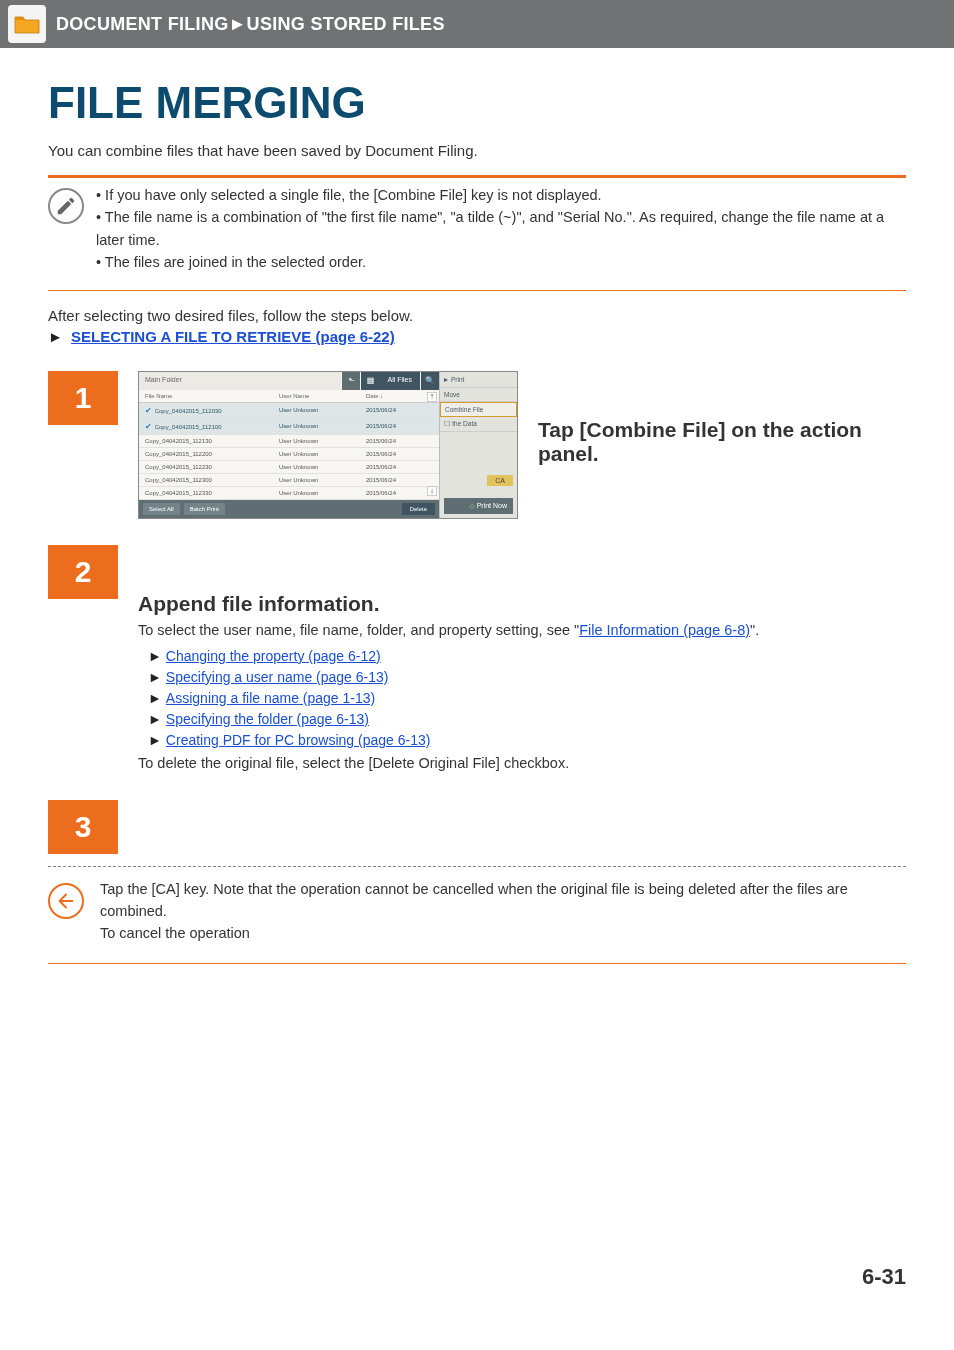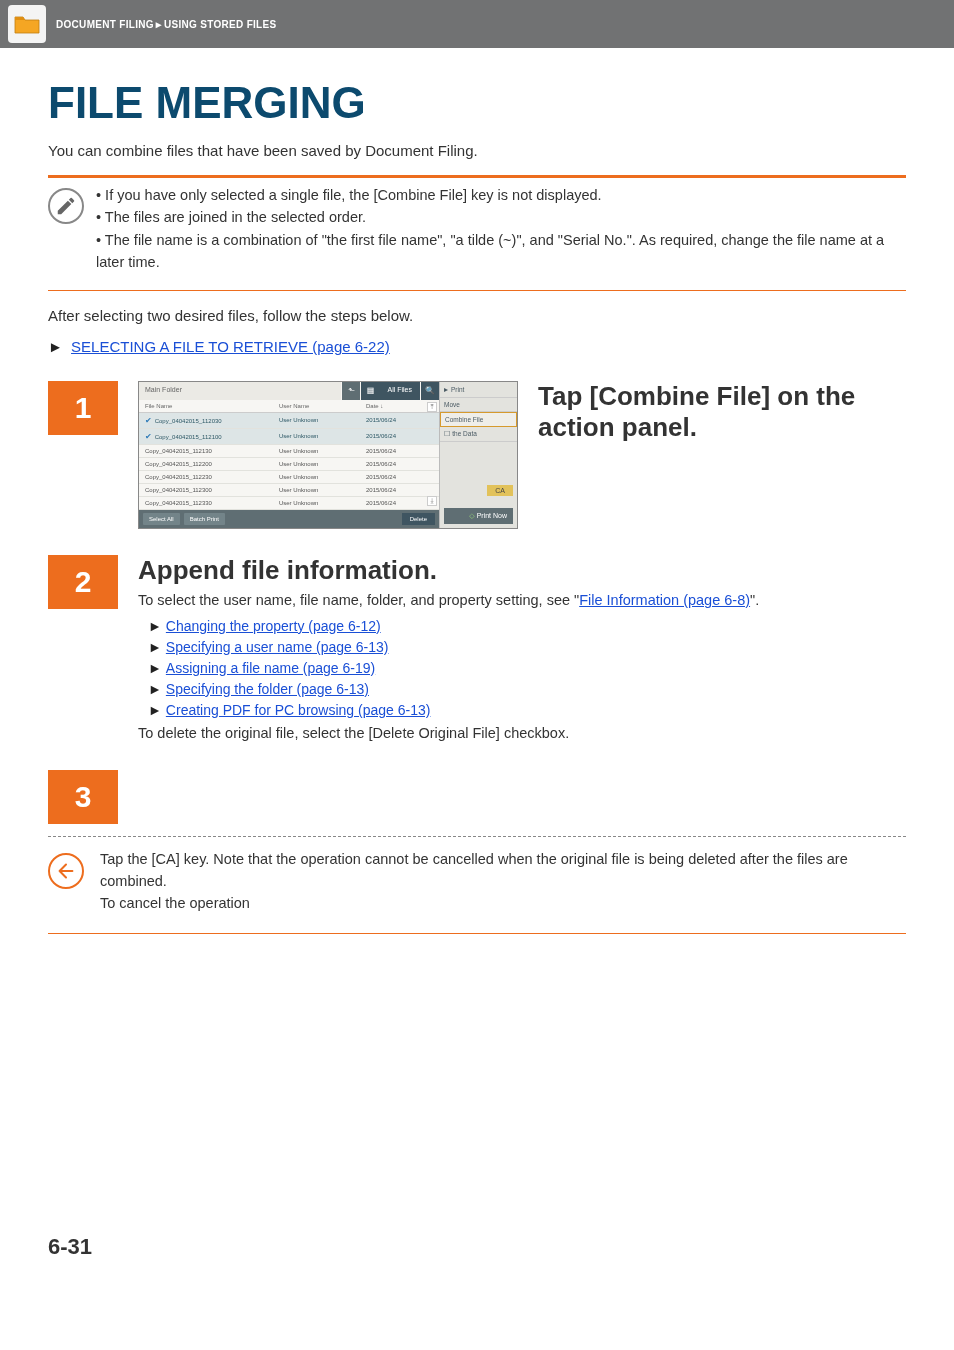--- a/index.html
+++ b/index.html
@@ -23,21 +23,21 @@
     background: #f4f4f4;
     border-radius: 4px;
     margin-right: 10px;
     display: flex;
     align-items: center;
     justify-content: center;
   }
   .header-bar .title {
     color: #fff;
     font-weight: bold;
-    font-size: 10px;
+    font-size: 18px;
     letter-spacing: 0.3px;
   }
   .content {
     padding: 30px 48px 24px 48px;
   }
   h1 {
     font-size: 44px;
     font-weight: bold;
     color: #0c4a6e;
     margin-bottom: 14px;
@@ -95,24 +95,25 @@
     background: #ed6d1e;
     color: #fff;
     font-size: 30px;
     font-weight: bold;
     display: flex;
     align-items: center;
     justify-content: center;
   }
   .step-body { flex: 1; }
   .step-title {
-    font-size: 26px;
+    font-size: 21px;
     font-weight: bold;
     color: #333;
     margin-bottom: 4px;
+    margin-top: 47px;
   }
   .step-text { font-size: 14.5px; line-height: 1.5; }
   .sublinks { margin-top: 4px; }
   .sublinks div { font-size: 14px; line-height: 1.5; padding-left: 10px; }
   .screenshot-box {
     width: 380px;
     flex: 0 0 380px;
   }
   .shot {
     border: 1px solid #888;
@@ -160,21 +161,21 @@
   .ap-ca{ position:absolute; right:4px; bottom:32px; background:#e2c25a; color:#444; padding:2px 8px; font-size:7px;}
   .ap-print{ position:absolute; right:4px; bottom:4px; left:4px; background:#5f6e73; color:#fff; padding:4px 6px; font-size:7px; text-align:right;}
   .shot-body{ margin-right:78px; }
   .scroll-arr { position:absolute; right:80px; width:10px; height:10px; background:#fff; border:1px solid #ccc; font-size:7px; display:flex;align-items:center;justify-content:center; color:#777;}
   .dashed {
     border:none; border-top:1px dashed #888; margin:12px 0;
   }
   .cancel-row { display:flex; gap:16px; margin-top:6px;}
   .cancel-body { font-size:14.5px; line-height:1.5;}
   .page-num {
-    text-align:left; font-size:22px; font-weight:bold; color:#333;
+    text-align:right; font-size:22px; font-weight:bold; color:#333;
     margin-top: 300px;
   }
 </style>
 </head>
 <body>
 
 <div class="header-bar">
   <div class="folder-icon-box">
     <svg width="28" height="22" viewBox="0 0 28 22">
       <path d="M2 4 L10 4 L12 7 L26 7 L26 20 L2 20 Z" fill="#f5a623" stroke="#c07d10" stroke-width="0.8"></path>
@@ -191,29 +192,29 @@
   <div class="thick-line"></div>
 
   <div class="note-row">
     <div class="pencil-circle">
       <svg width="22" height="22" viewBox="0 0 24 24">
           <path d="M3 17.25V21h3.75L17.81 9.94l-3.75-3.75L3 17.25zM20.71 7.04a1 1 0 0 0 0-1.41l-2.34-2.34a1 1 0 0 0-1.41 0l-1.83 1.83 3.75 3.75 1.83-1.83z" fill="#666"></path>
         </svg>
     </div>
     <div class="note-list">
       <div class="bullet">If you have only selected a single file, the [Combine File] key is not displayed.</div>
+      <div class="bullet">The file name is a combination of "the first file name", "a tilde (~)", and "Serial No.". As required, change the file name at a later time.</div>
       <div class="bullet">The files are joined in the selected order.</div>
-      <div class="bullet">The file name is a combination of "the first file name", "a tilde (~)", and "Serial No.". As required, change the file name at a later time.</div>
     </div>
   </div>
 
   <div class="thin-line-top"></div>
 
   <p class="after-text">After selecting two desired files, follow the steps below.</p>
-  <p class="after-text" style="margin-top:14px;">
+  <p class="after-text" style="margin-top:4px;font-weight:bold;">
     <span class="play">►</span>
     <a class="link" href="#">SELECTING A FILE TO RETRIEVE (page 6-22)</a>
   </p>
 
   <div class="step-row">
     <div class="step-num">1</div>
     <div class="screenshot-box">
       <div class="shot">
         <div class="action-panel">
           <div class="ap-head">
@@ -294,21 +295,21 @@
   <div class="step-row">
     <div class="step-num">2</div>
     <div class="step-body">
       <div class="step-title">Append file information.</div>
       <div class="step-text">
         <span>To select the user name, file name, folder, and property setting, see "</span><a class="link" href="#">File Information (page 6-8)</a><span>".</span>
       </div>
       <div class="sublinks">
         <div><span class="play">►</span><a class="link" href="#">Changing the property (page 6-12)</a></div>
         <div><span class="play">►</span><a class="link" href="#">Specifying a user name (page 6-13)</a></div>
-        <div><span class="play">►</span><a class="link" href="#">Assigning a file name (page 6-19)</a></div>
+        <div><span class="play">►</span><a class="link" href="#">Assigning a file name (page 1-13)</a></div>
         <div><span class="play">►</span><a class="link" href="#">Specifying the folder (page 6-13)</a></div>
         <div><span class="play">►</span><a class="link" href="#">Creating PDF for PC browsing (page 6-13)</a></div>
       </div>
       <div class="step-text" style="margin-top:2px;">To delete the original file, select the [Delete Original File] checkbox.</div>
     </div>
   </div>
 
   <div class="step-row">
     <div class="step-num">3</div>
   </div>

